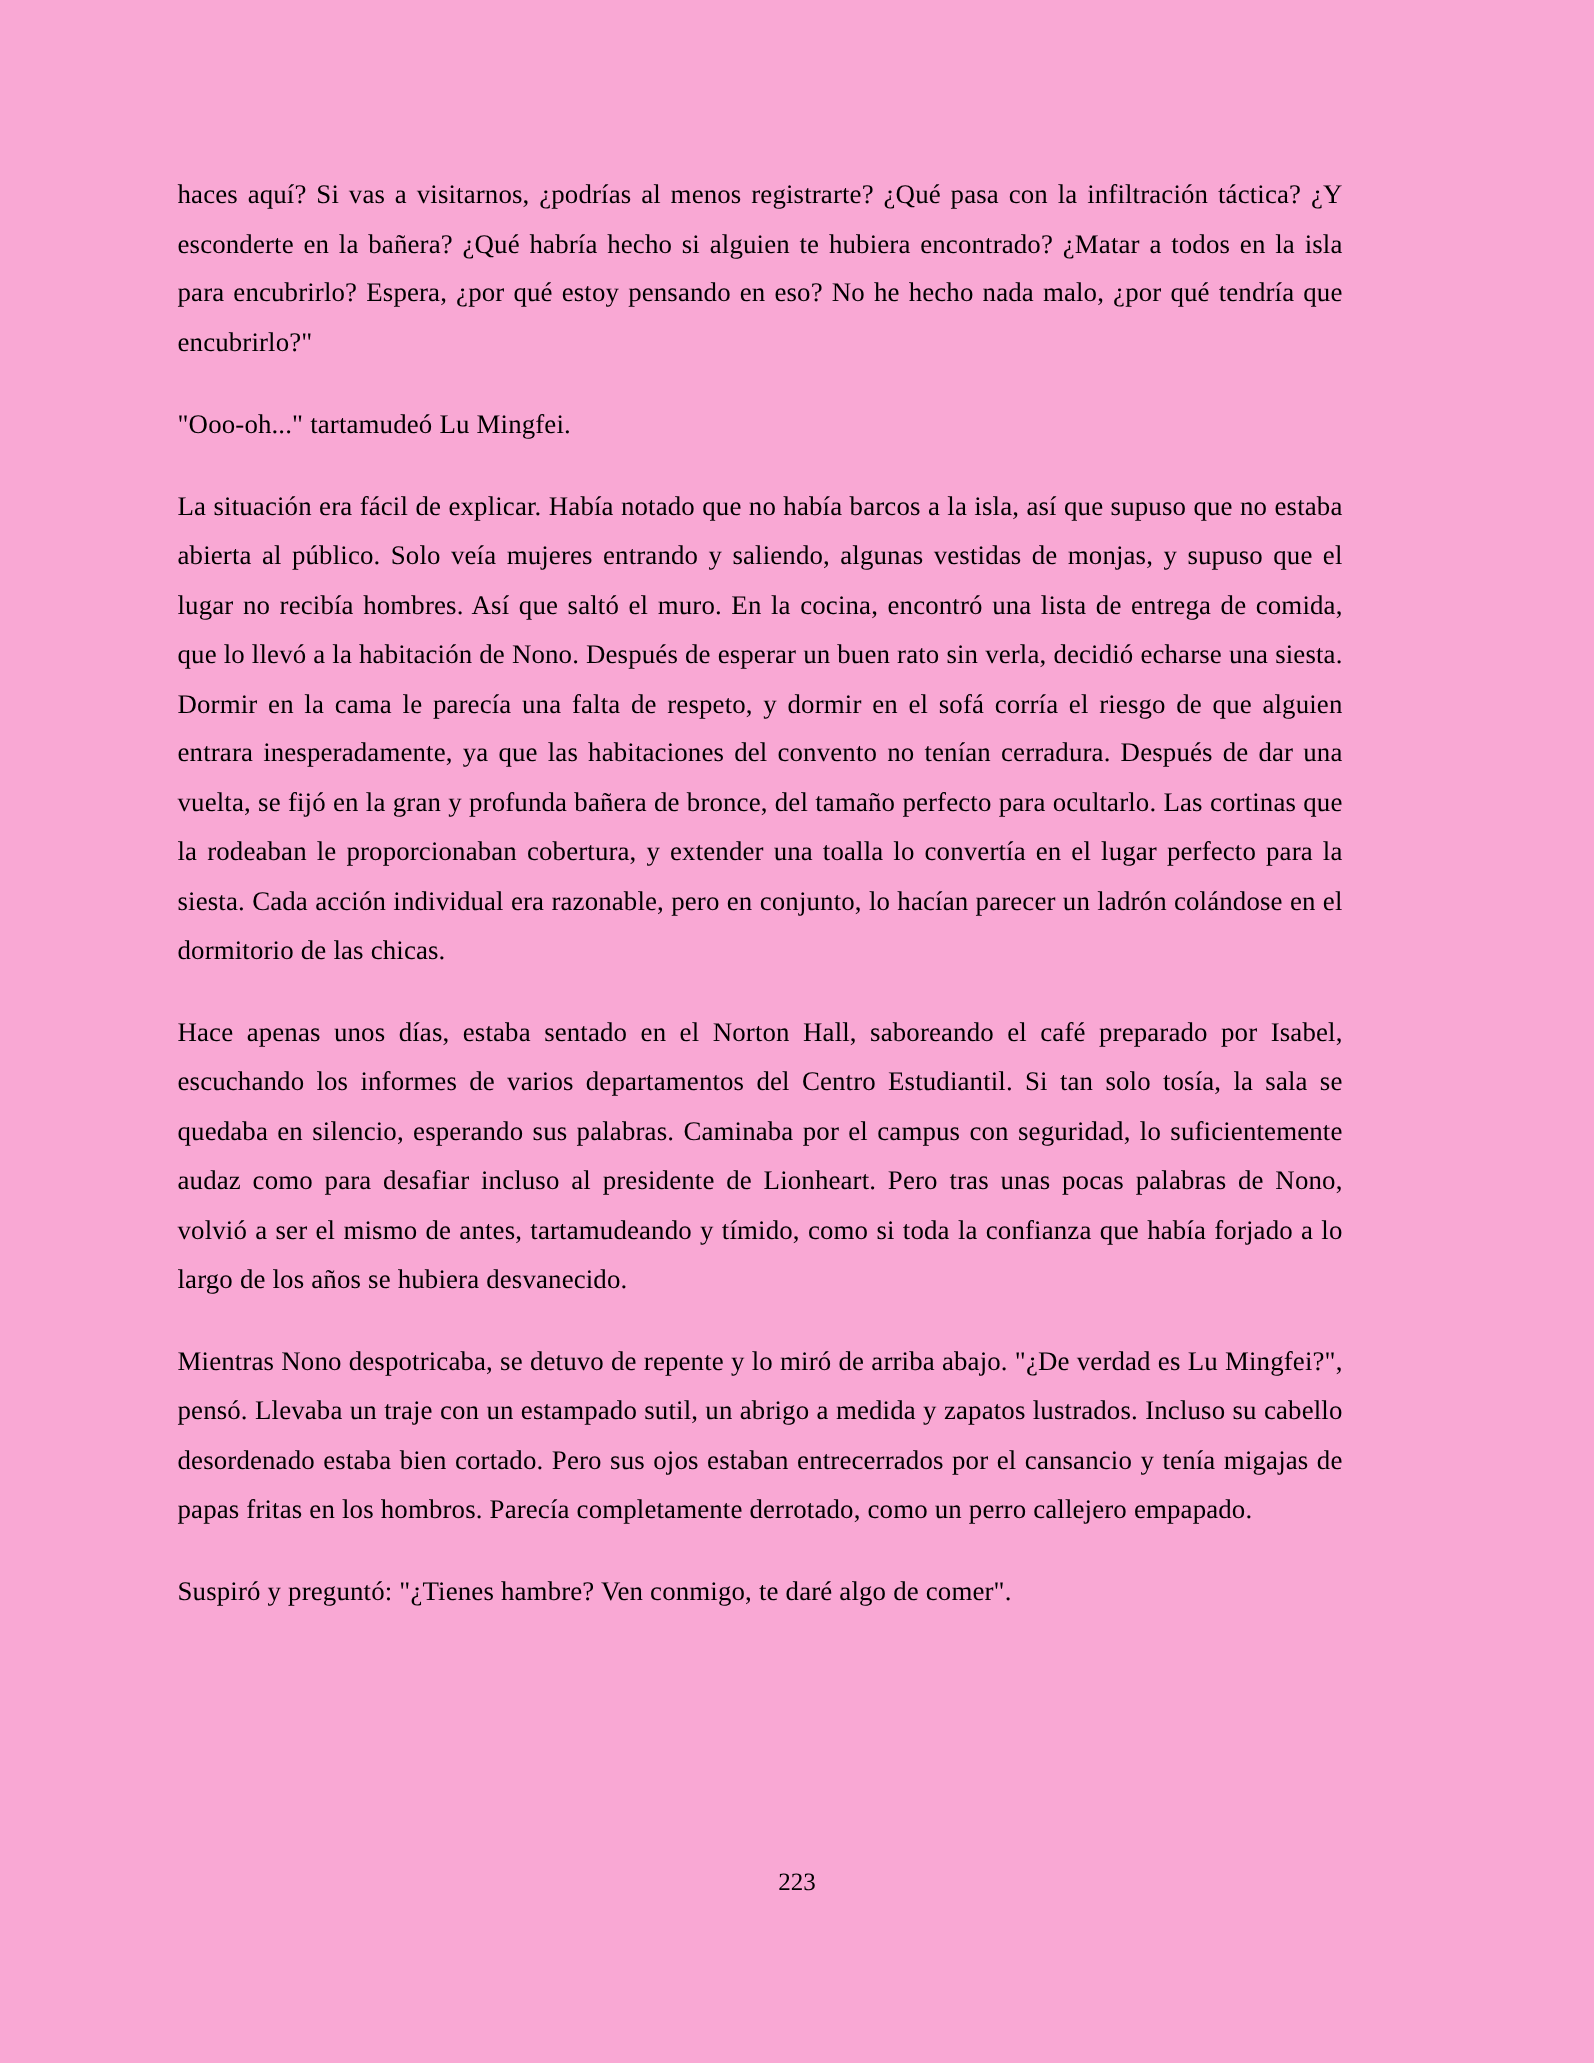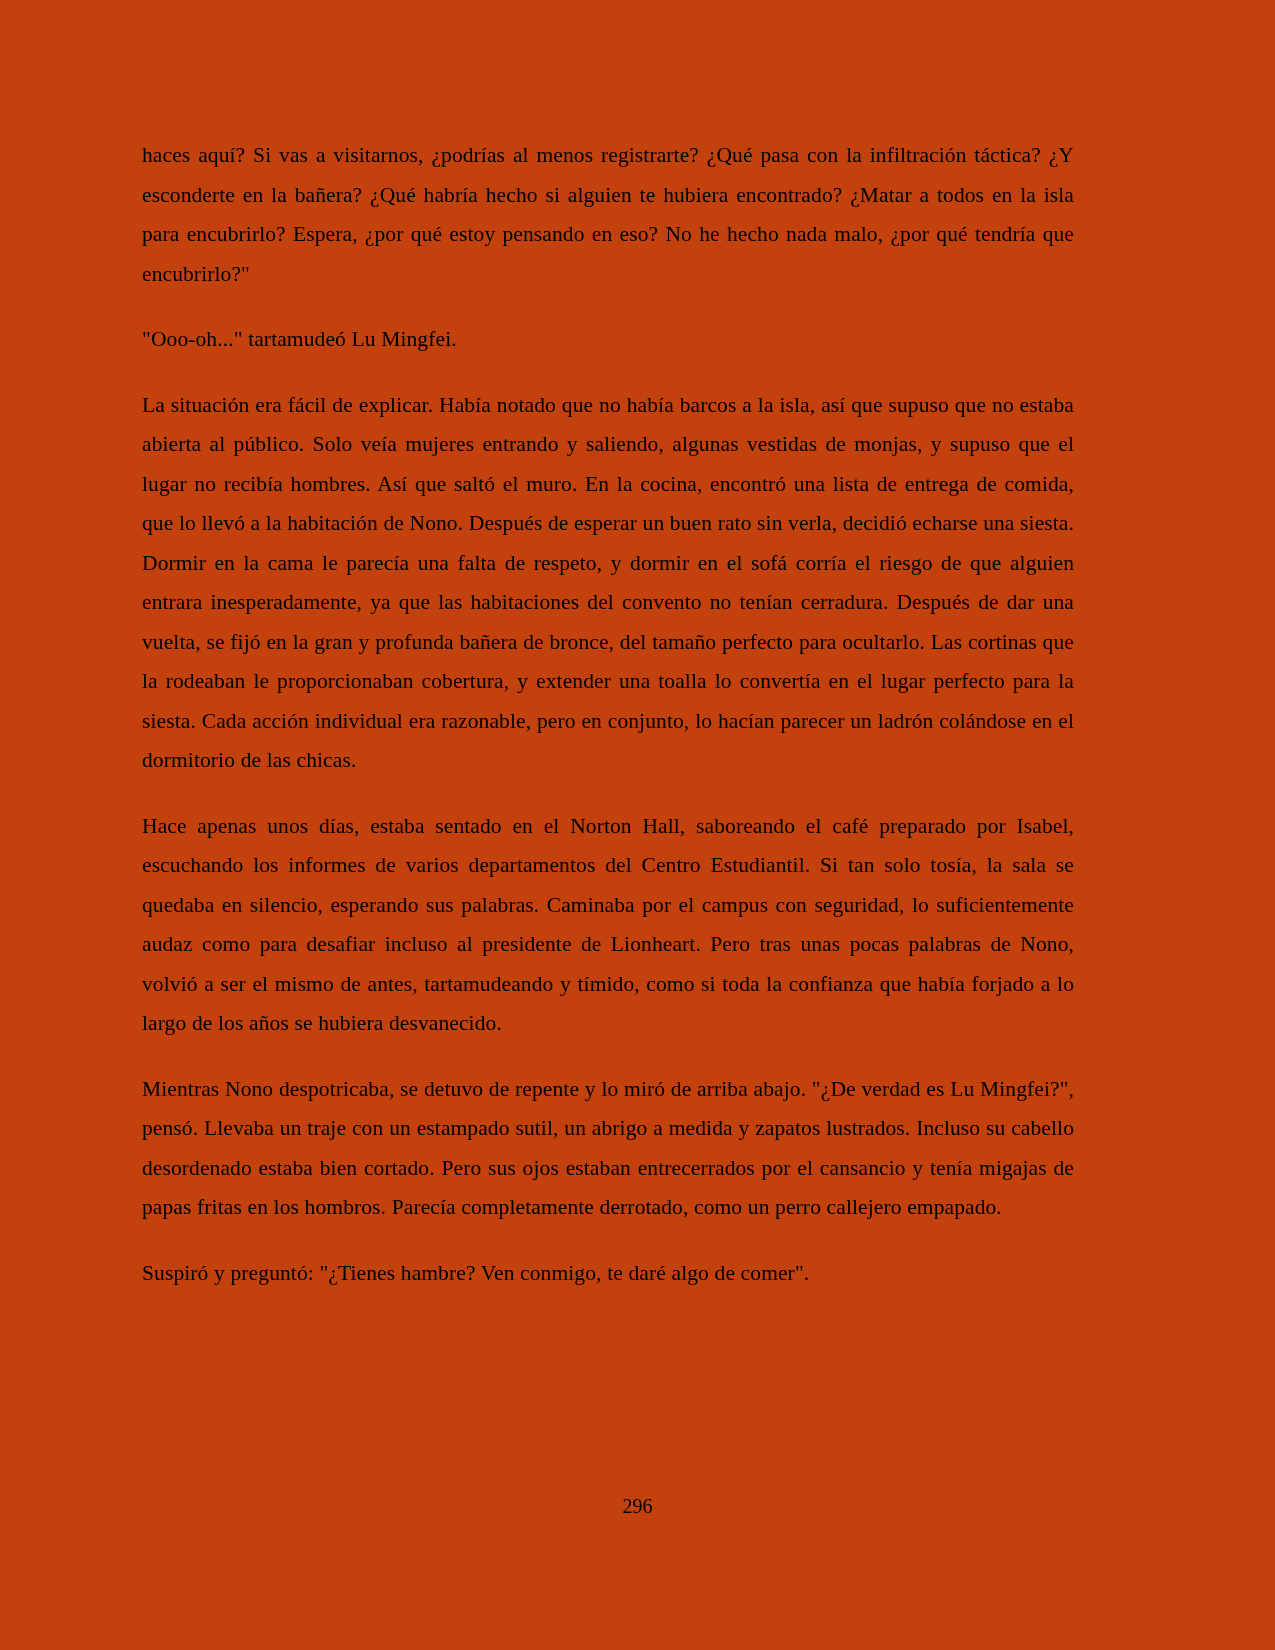--- a/index.html
+++ b/index.html
@@ -7,21 +7,21 @@
     margin: 0;
     padding: 0;
     background: #ffffff;
   }
 
   .page {
     position: relative;
     width: 1275px;
     height: 1650px;
     margin: 0 auto;
-    background: #c2410c;
+    background: #f9a8d4;
     box-sizing: border-box;
     overflow: hidden;
     font-family: "Liberation Serif", "DejaVu Serif", serif;
     color: #000000;
   }
 
   .content {
     position: absolute;
     left: 142px;
     top: 136px;
@@ -71,15 +71,15 @@
 
     <p class="para">Hace apenas unos días, estaba sentado en el Norton Hall, saboreando el café preparado por Isabel, escuchando los informes de varios departamentos del Centro Estudiantil. Si tan solo tosía, la sala se quedaba en silencio, esperando sus palabras. Caminaba por el campus con seguridad, lo suficientemente audaz como para desafiar incluso al presidente de Lionheart. Pero tras unas pocas palabras de Nono, volvió a ser el mismo de antes, tartamudeando y tímido, como si toda la confianza que había forjado a lo largo de los años se hubiera desvanecido.</p>
 
     <p class="para">Mientras Nono despotricaba, se detuvo de repente y lo miró de arriba abajo. "¿De verdad es Lu Mingfei?", pensó. Llevaba un traje con un estampado sutil, un abrigo a medida y zapatos lustrados. Incluso su cabello desordenado estaba bien cortado. Pero sus ojos estaban entrecerrados por el cansancio y tenía migajas de papas fritas en los hombros. Parecía completamente derrotado, como un perro callejero empapado.</p>
 
 
     <p class="para">Suspiró y preguntó: "¿Tienes hambre? Ven conmigo, te daré algo de comer".</p>
 
   </div>
 
-  <div class="folio">296</div>
+  <div class="folio">223</div>
 
 </div>
 
 </body></html>

